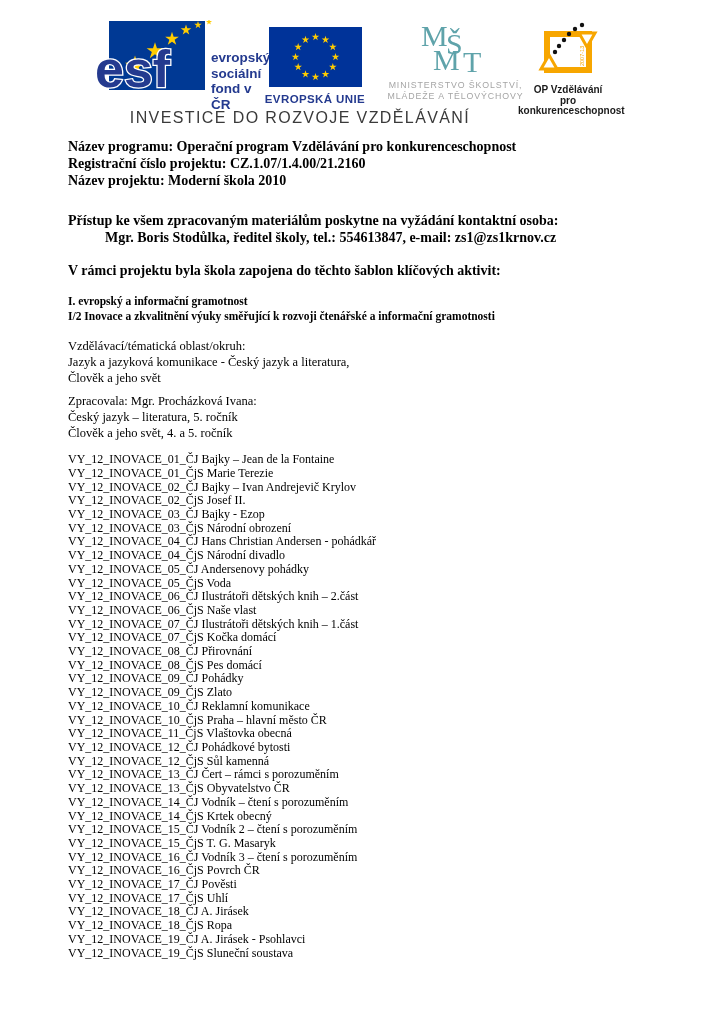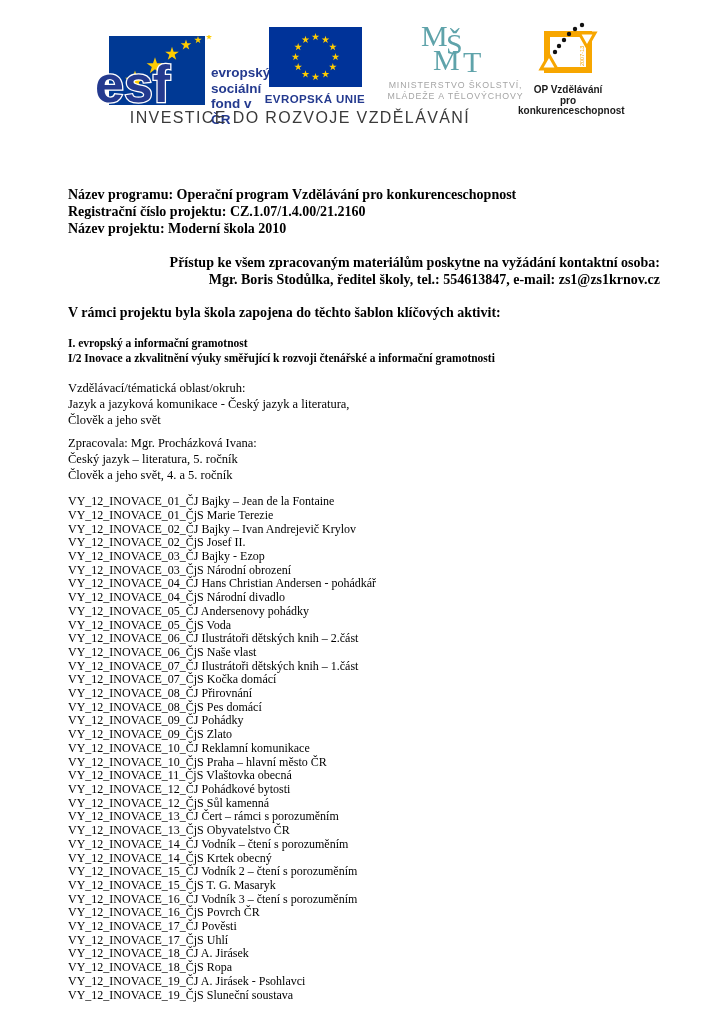--- a/index.html
+++ b/index.html
@@ -3,21 +3,21 @@
 <meta charset="utf-8">
 <style>
   * { margin:0; padding:0; box-sizing:border-box; }
   html,body { width:724px; height:1024px; background:#ffffff; }
   body { position:relative; font-family:"Liberation Serif", serif; color:#000; overflow:hidden; }
 
   
   .logos { position:absolute; top:0; left:0; width:724px; height:105px; }
   .logo-block { position:absolute; }
 
-  .esf-logo { left:95px; top:35px; width:160px; height:80px; }
+  .esf-logo { left:95px; top:20px; width:160px; height:80px; }
   .esf-side-text { position:absolute; left:116px; top:30px;
     font-family:"Liberation Sans", sans-serif; font-weight:bold;
     font-size:13.5px; line-height:15.5px; color:#243A8F; }
 
   .eu-logo { left:258px; top:27px; width:114px; height:80px; text-align:center; }
   .eu-caption { margin-top:2px; font-family:"Liberation Sans", sans-serif;
     font-weight:bold; font-size:11.5px; color:#243A8F; letter-spacing:0.4px; }
 
   .msmt-logo { left:378px; top:22px; width:155px; height:84px; text-align:center; }
   .msmt-caption { font-family:"Liberation Sans", sans-serif; font-size:8.8px;
@@ -27,22 +27,22 @@
   .opvk-caption { font-family:"Liberation Sans", sans-serif; font-weight:bold;
     font-size:10px; color:#1a1a1a; line-height:10.5px; margin-top:1px; }
 
   
   .investice { position:absolute; top:109px; left:0; width:600px; text-align:center;
     font-family:"Liberation Sans", sans-serif; font-size:16px; color:#3A3A3A;
     letter-spacing:1.4px; }
 
   
   .content { position:absolute; top:138px; left:68px; width:592px; }
-  .b14 { font-weight:bold; font-size:14px; line-height:17.2px;margin-top:48px; }
-  .contact-block { margin-top:16px;text-align:right; }
+  .b14 { font-weight:bold; font-size:14px; line-height:17.2px; }
+  .contact-block { margin-top:22px; }
   .contact-line2 { padding-left:37px; }
   .section-heading { margin-top:16px; font-weight:bold; font-size:14px; line-height:17.2px; }
   .activity-block { margin-top:15px; font-weight:bold; font-size:11.5px; line-height:15px; }
 
   .details { margin-top:14px; font-size:12.5px; }
   .detail-row { display:flex; align-items:flex-start;flex-direction:column; }
   .detail-row + .detail-row { margin-top:7px; }
   .detail-label { width:215px; flex:none; line-height:16px; }
   .detail-vals { flex:1; line-height:16px; }
 

